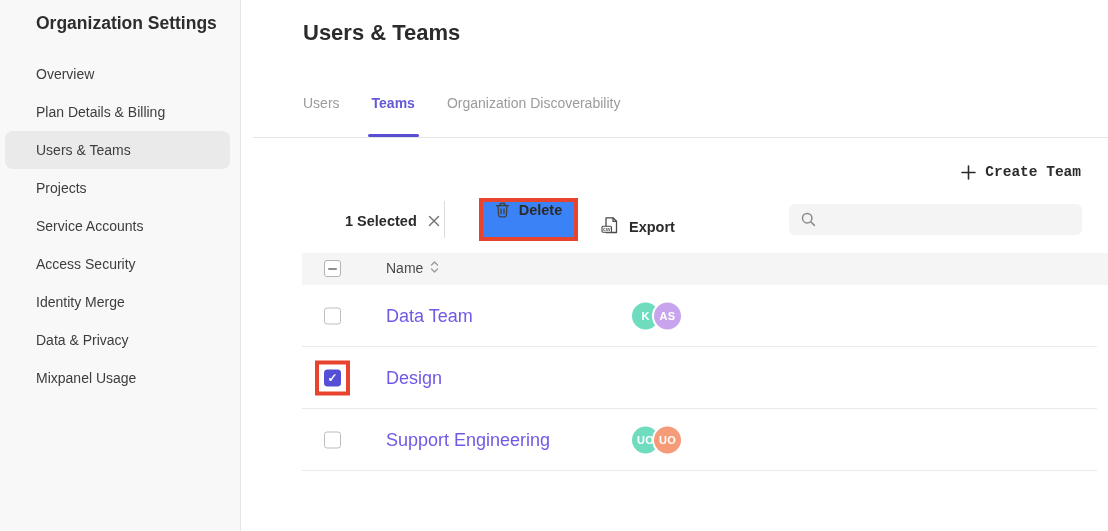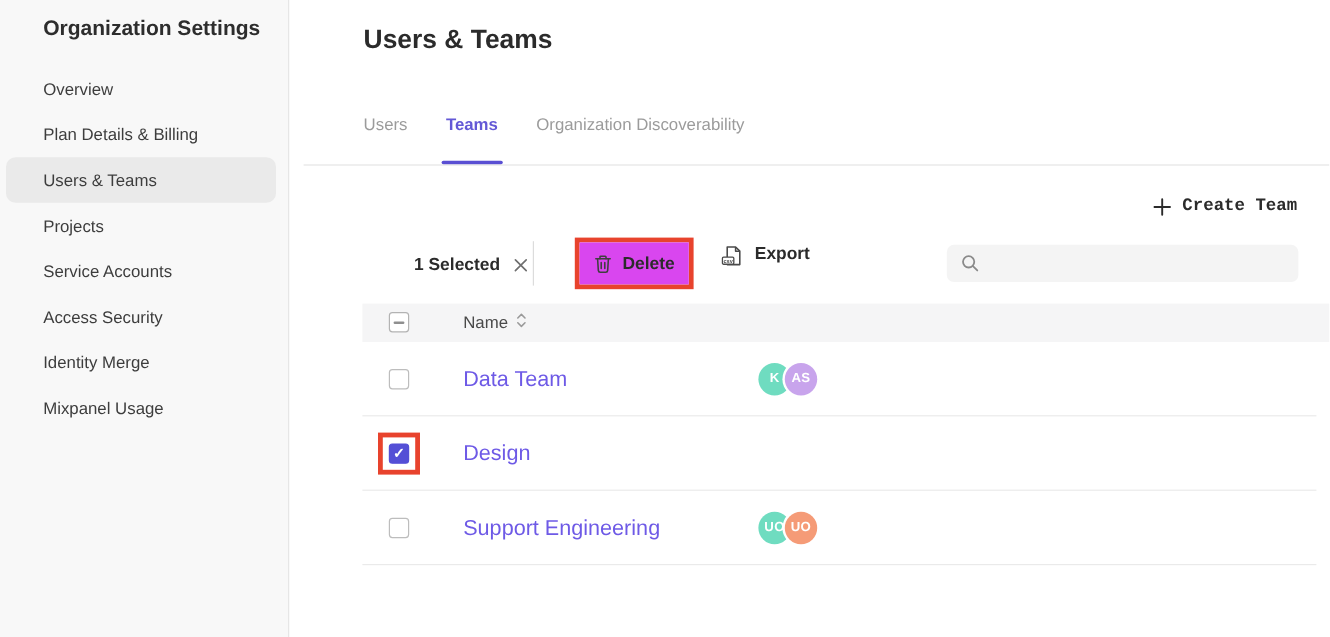--- a/index.html
+++ b/index.html
@@ -47,27 +47,27 @@
     display:flex; align-items:center; gap:11px;
   }
   .selected-label { font-size:14.5px; font-weight:700; color:#2b2b2b; }
   .clear-x { display:flex; align-items:center; cursor:pointer; }
   .vdivider { position:absolute; left:191px; top:201px; width:1px; height:37px; background:#dcdcdc; }
   .delete-annotation {
     position:absolute; left:226px; top:198px; width:99px; height:43px;
     border:4px solid #e8432d; background:#fff;
   }
   .delete-btn {
-    width:100%; height:100%; background:#d946ef; display:flex; align-items:center;
+    width:100%; height:100%; background:#3b82f6; display:flex; 
     justify-content:center; gap:9px; cursor:pointer;
   }
   .delete-label { font-size:14.5px; font-weight:600; color:#2b2b2b; }
   .export-btn {
     position:absolute; left:348px; top:204px; height:31px;
-    display:flex; align-items:flex-start; gap:10px; cursor:pointer;
+    display:flex; align-items:flex-end; gap:10px; cursor:pointer;
   }
   .export-label { font-size:14.5px; font-weight:600; color:#2b2b2b; }
   .search-box {
     position:absolute; left:536px; top:204px; width:293px; height:31px;
     background:#f4f4f4; border-radius:6px; display:flex; align-items:center;
     padding:0 12px; gap:10px; cursor:text;
   }
   .search-placeholder { display:flex; align-items:center; gap:5px; font-size:14px; color:#9e9e9e; white-space:nowrap; }
   .blur-blocks { display:flex; align-items:center; gap:4px; filter:blur(1.1px); }
   .bb { border-radius:1px; }
@@ -113,20 +113,21 @@
   <div id="sidebar">
     <div class="sidebar-title">Organization Settings</div>
     <div class="nav">
         <div class="nav-item">Overview</div>
         <div class="nav-item">Plan Details &amp; Billing</div>
         <div class="nav-item active">Users &amp; Teams</div>
         <div class="nav-item">Projects</div>
         <div class="nav-item">Service Accounts</div>
         <div class="nav-item">Access Security</div>
         <div class="nav-item">Identity Merge</div>
+        <div class="nav-item">Data &amp; Privacy</div>
         <div class="nav-item">Mixpanel Usage</div>
       </div>
   </div>
 
   <div id="main">
     <div class="page-title">Users &amp; Teams</div>
 
     <div class="tabs">
       <div class="tab">Users</div>
       <div class="tab active">Teams</div>

